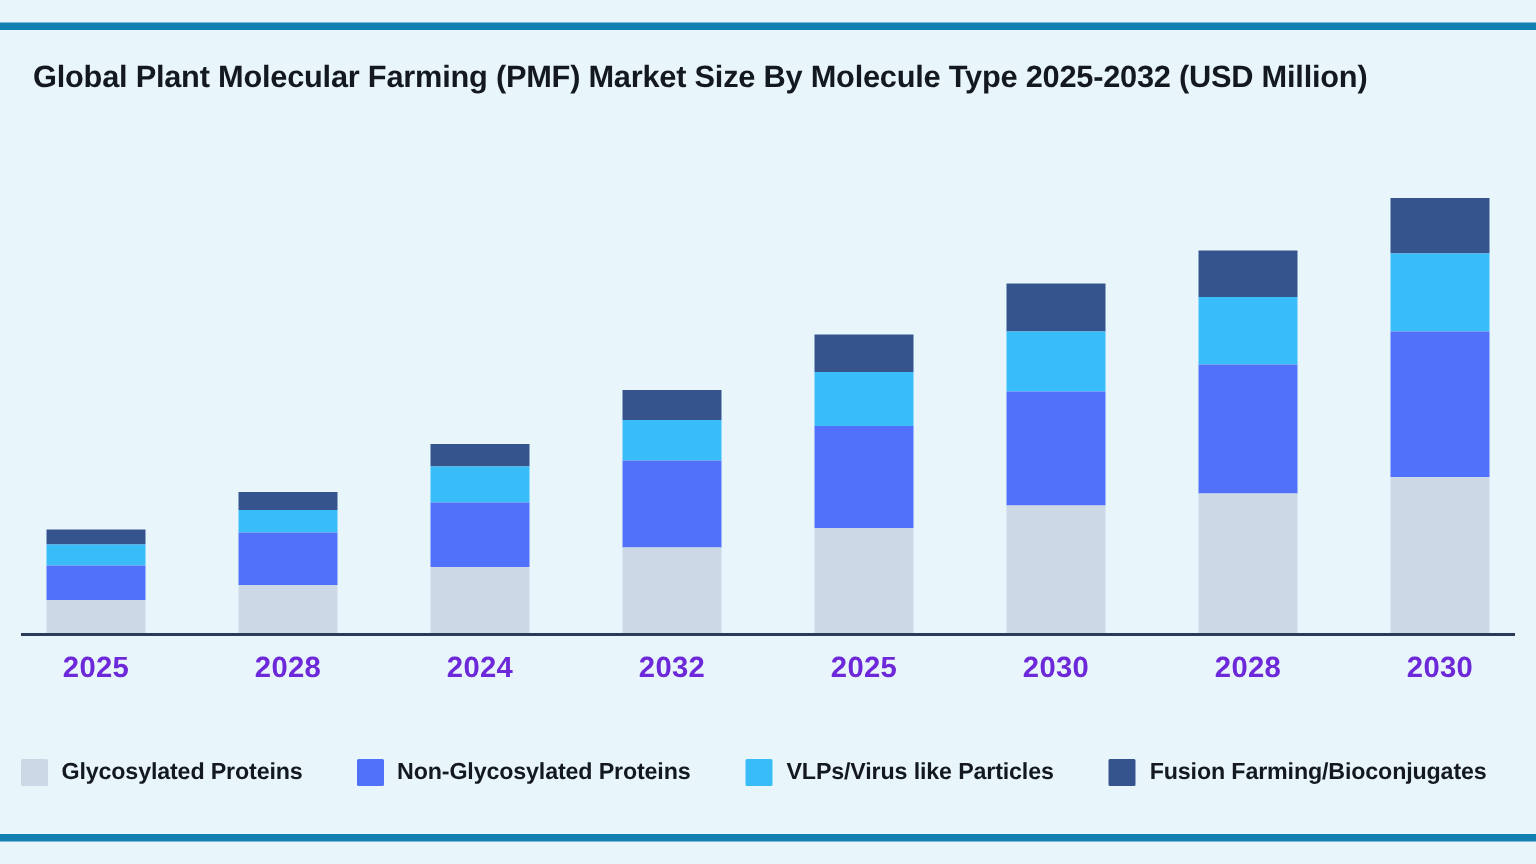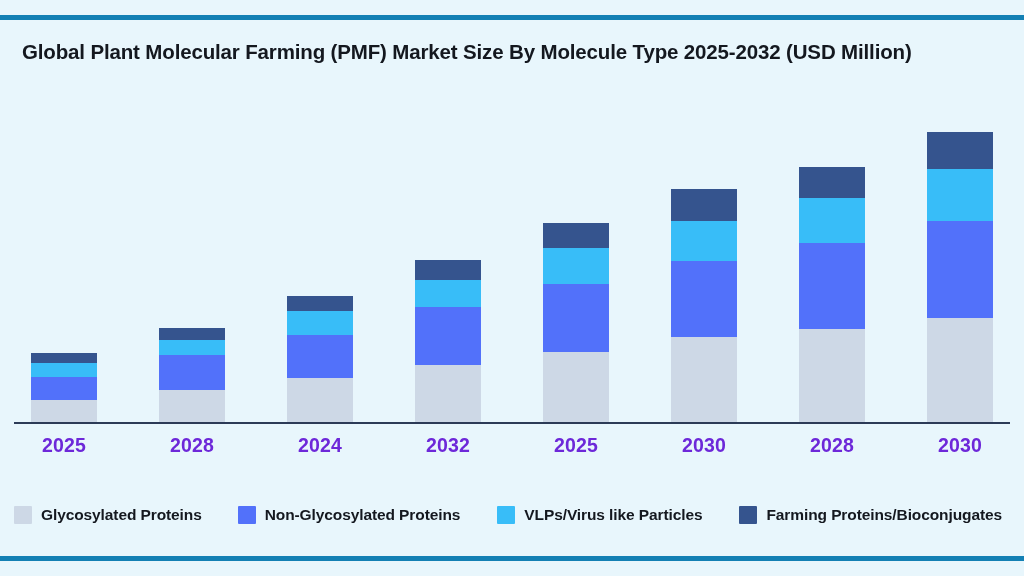--- a/index.html
+++ b/index.html
@@ -253,19 +253,19 @@
       <div class="legend-item i1">
         <span class="swatch swatch-1" style="background: rgb(82, 113, 250);"></span>
         <span class="legend-label">Non-Glycosylated Proteins</span>
       </div>
       <div class="legend-item i2">
         <span class="swatch swatch-2" style="background: rgb(56, 189, 248);"></span>
         <span class="legend-label">VLPs/Virus like Particles</span>
       </div>
       <div class="legend-item i3">
         <span class="swatch swatch-3" style="background: rgb(53, 84, 142);"></span>
-        <span class="legend-label">Farming Proteins/Bioconjugates</span>
+        <span class="legend-label">Fusion Farming/Bioconjugates</span>
       </div>
     </div>
 
 </div>
 
 <div class="rule rule-bottom"></div>
 
 </body></html>

